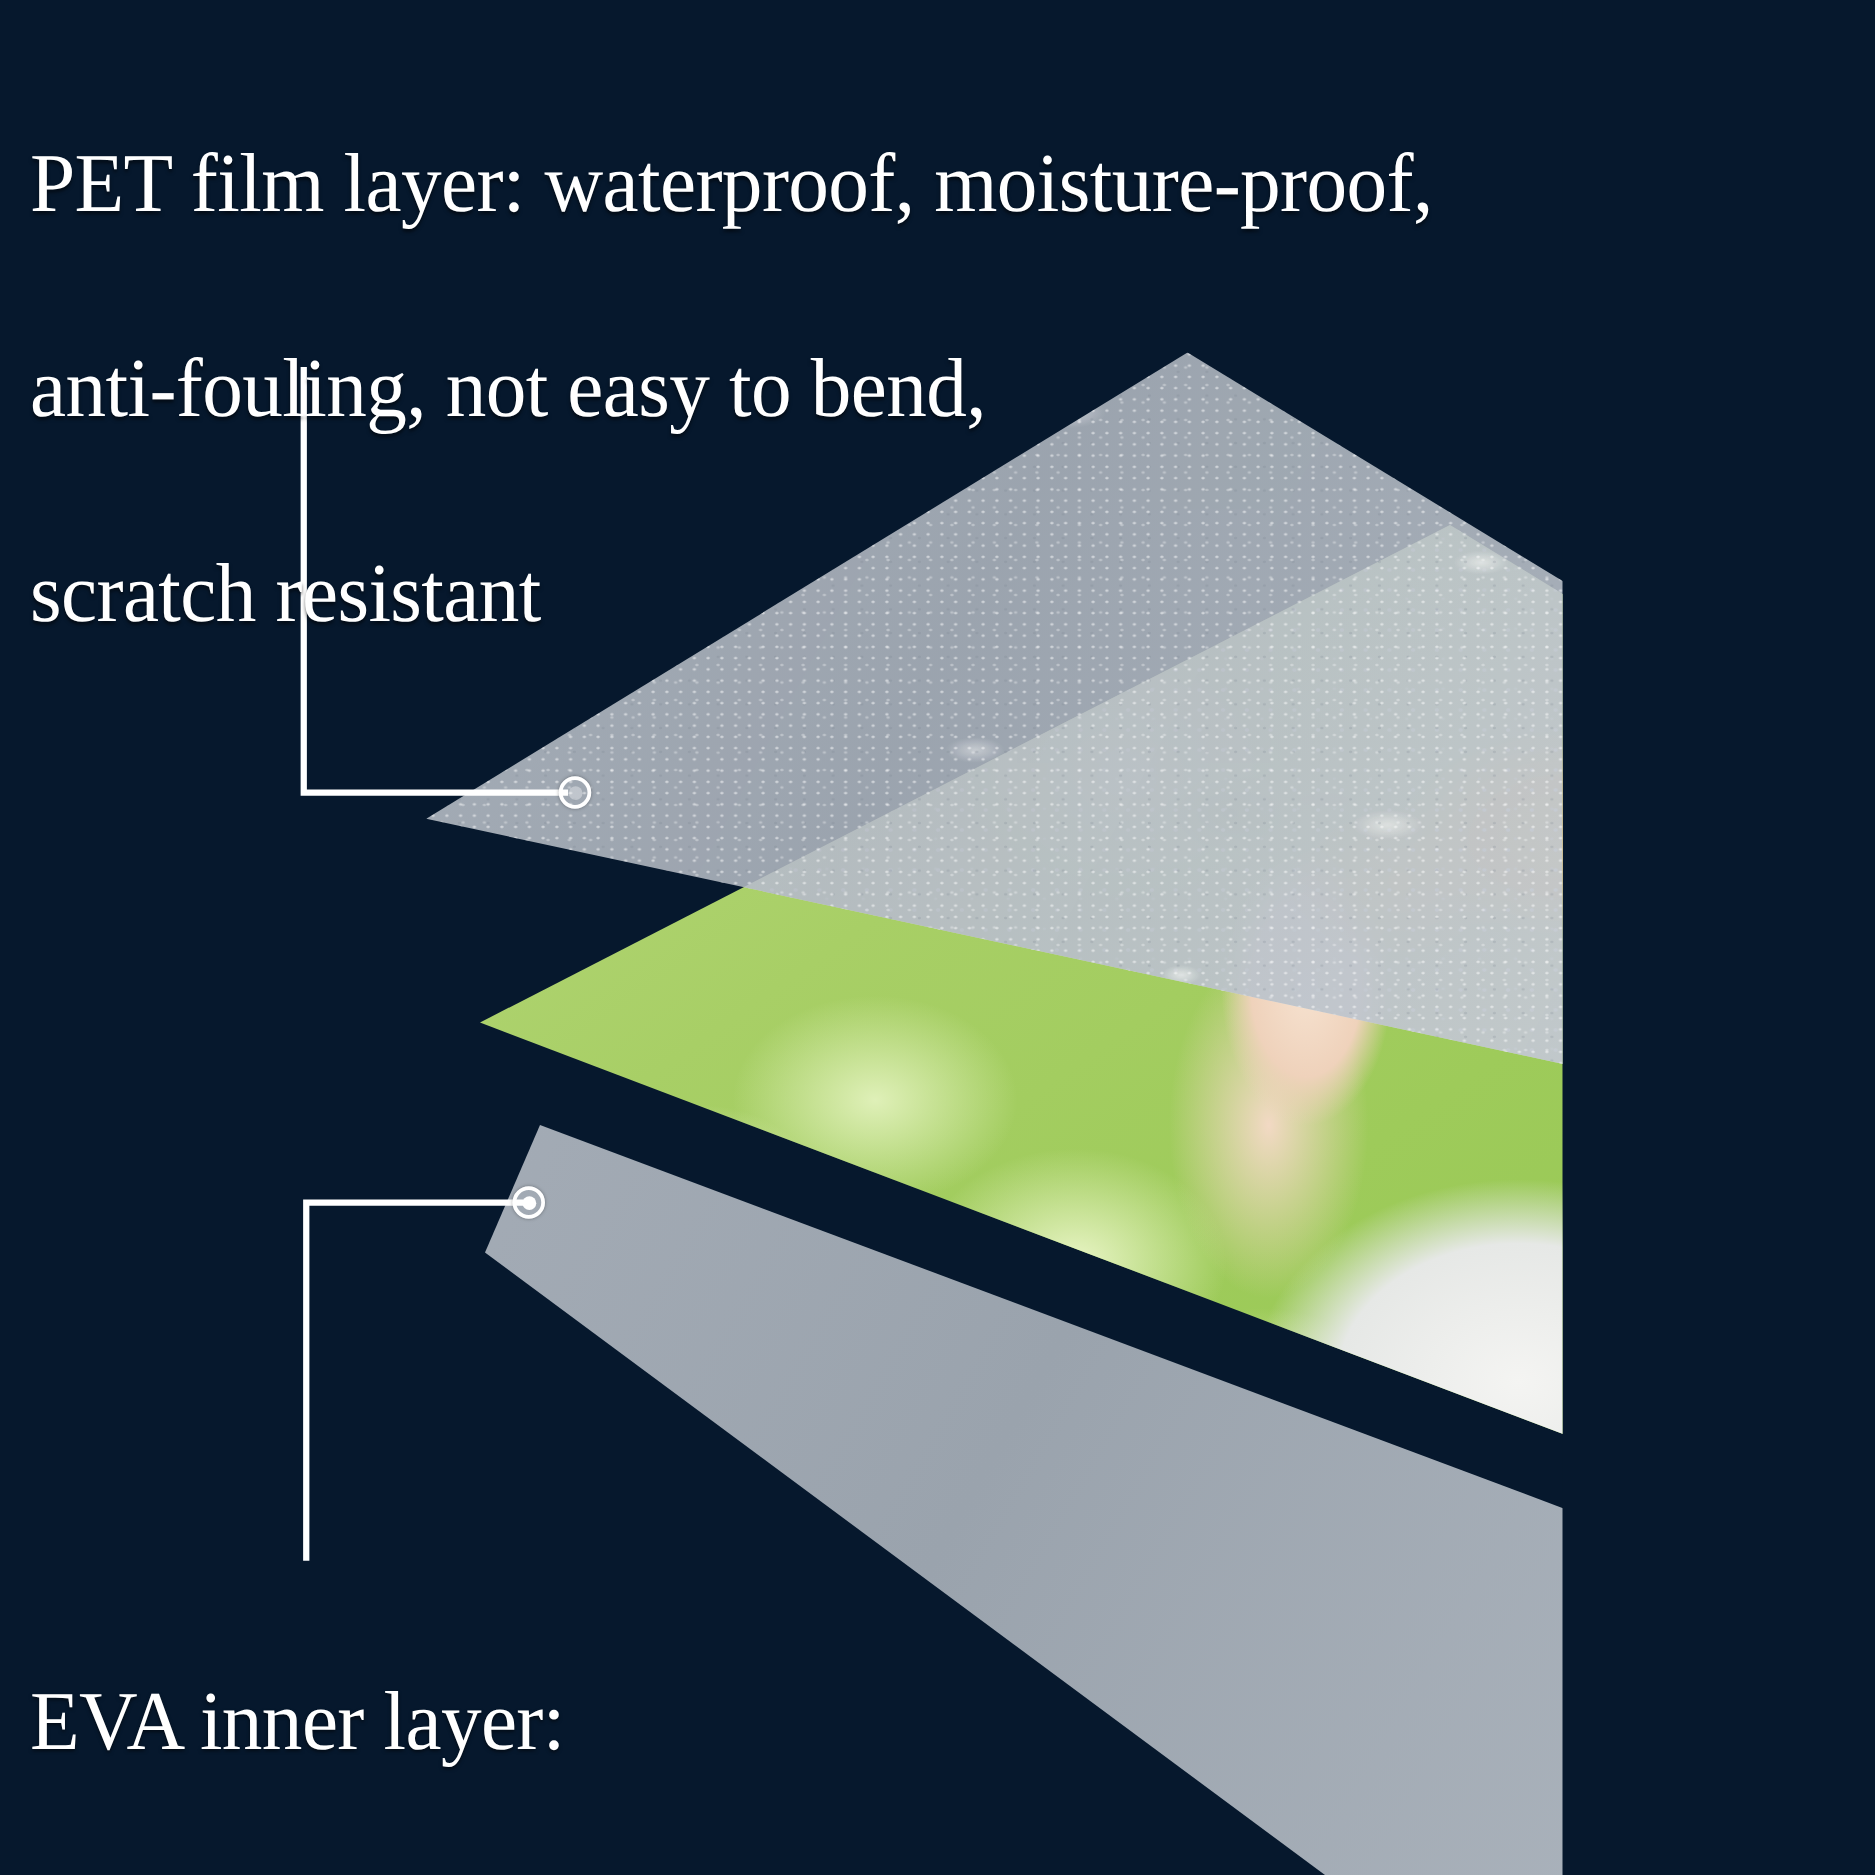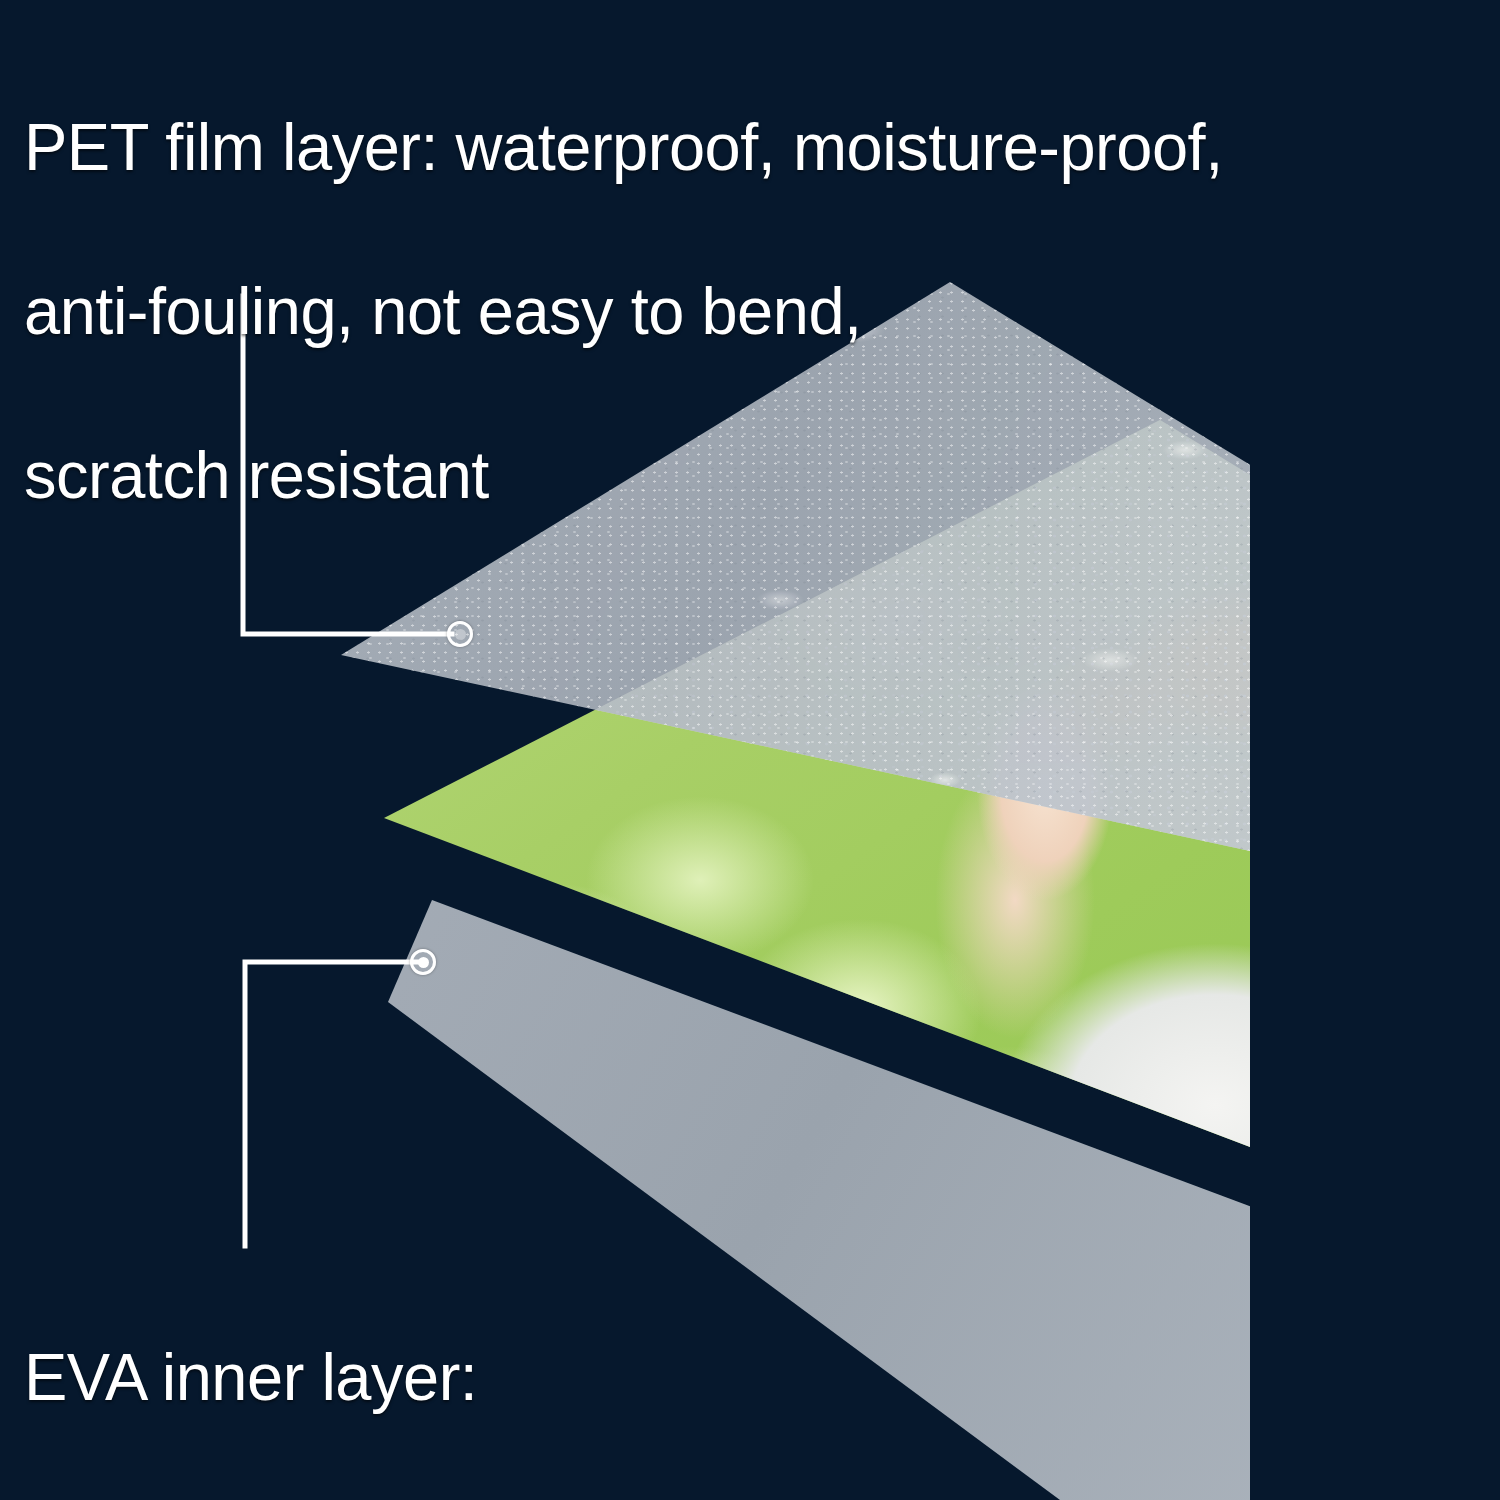--- a/index.html
+++ b/index.html
@@ -7,21 +7,21 @@
     margin: 0;
     padding: 0;
     background: #06182d;
   }
   #stage {
     position: relative;
     width: 1250px;
     height: 1500px;
     background: #06182d;
     overflow: hidden;
-    font-family: Liberation Sans, sans-serif;
+    font-family: Liberation Serif, serif;
   }
 
   
   .callout-text {
     position: absolute;
     color: #ffffff;
     font-weight: 400;
     font-size: 67px;
     line-height: 82px;
     letter-spacing: -0.5px;

